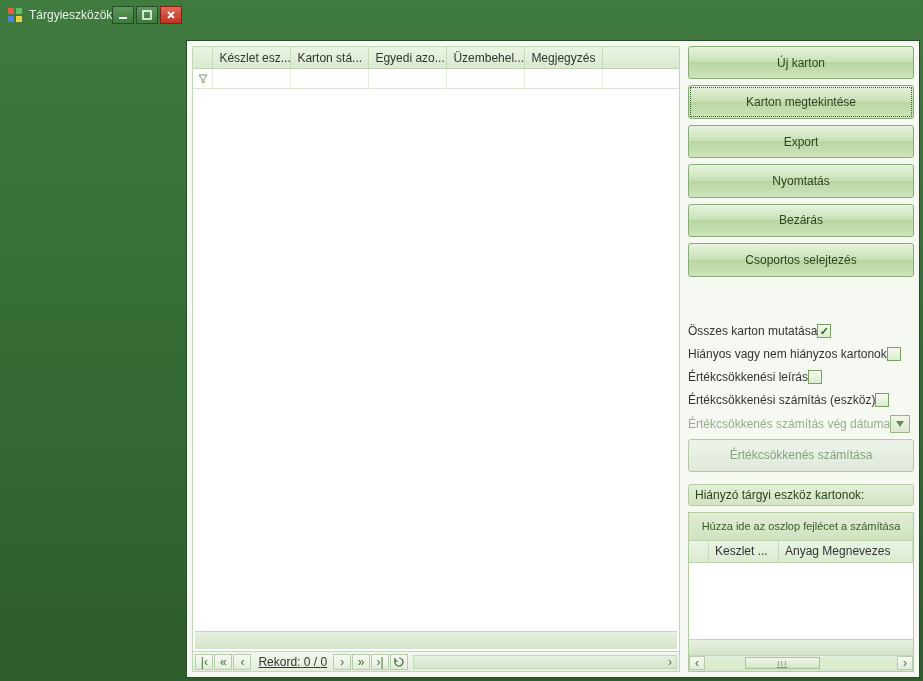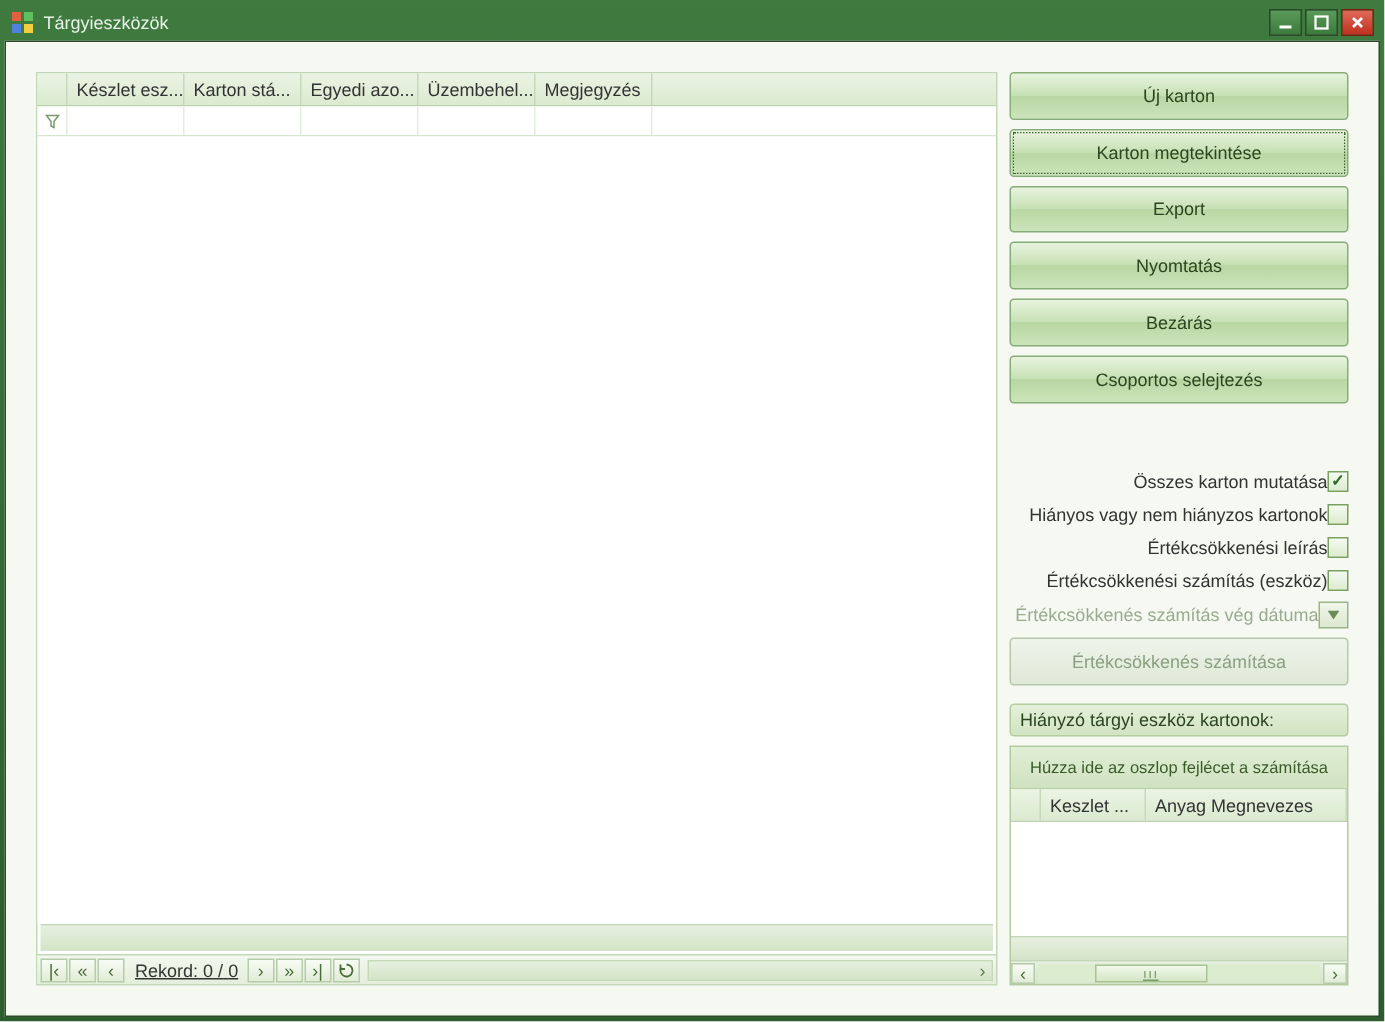--- a/index.html
+++ b/index.html
@@ -1,45 +1,45 @@
 <!DOCTYPE html>
 <html><head>
 <meta charset="utf-8">
 <style>
   * { box-sizing: border-box; font-family: "Segoe UI", Tahoma, sans-serif; font-size: 12px; }
   body { margin:0; padding:0; background:#fff; }
-  .window { width:923px; height:681px; background:linear-gradient(#3f7a3f,#2d5c2d); padding:3px; display:flex; flex-direction:column; }
+  .window { width:923px; height:681px; background:linear-gradient(#3f7a3f,#2d5c2d); padding:3px; display:flex; }
   .titlebar { height:24px; display:flex; align-items:center; padding:0 4px; color:#fff; }
   .titlebar .app-icon { width:16px; height:16px; margin-right:6px; display:inline-block; }
   .titlebar .title { flex:1; font-weight:normal; font-size:12px; color:#e8f2e8; }
   .winbtns { display:flex; gap:2px; }
   .winbtn { width:22px; height:18px; background:linear-gradient(#5a9a5a,#3d7a3d); border:1px solid #2a4a2a; display:flex; align-items:center; justify-content:center; color:#e6f0e6; cursor:pointer; }
   .winbtn.close { background:linear-gradient(#e06a5a,#c03020); border-color:#802010; }
-  .client { flex:1; background:#f5f9f2; border:1px solid #2a4a2a; display:flex; padding:20px; gap:8px; overflow:hidden; }
+  .client { flex:1; background:#f5f9f2; border:1px solid #2a4a2a; display:flex; padding:5px; gap:8px; overflow:hidden;margin-top:37px; }
   .left { flex:1; display:flex; flex-direction:column; border:1px solid #c2d6b8; background:#fdfefd; position:relative; }
   .grid-head { display:flex; background:linear-gradient(#eaf4e3,#dbead0); border-bottom:1px solid #bcd2b0; height:22px; }
   .grid-head .hcell { border-right:1px solid #c6dabb; display:flex; align-items:center; padding:0 6px; color:#333; overflow:hidden; white-space:nowrap; }
   .grid-head .hcell.sel { width:20px; padding:0; justify-content:center; }
   .grid-filter { display:flex; height:20px; background:#fff; border-bottom:1px solid #d8e6ce; }
   .grid-filter .fcell { border-right:1px solid #e4eede; }
   .grid-filter .fcell.sel { width:20px; display:flex; align-items:center; justify-content:center; color:#7a9a6a; }
   .grid-body { flex:1; background:#fff; }
   .hscroll { height:18px; background:linear-gradient(#e6f0df,#d4e4c8); border-top:1px solid #c2d6b8; margin:0 2px 2px; }
   .pager { height:20px; display:flex; align-items:center; gap:0; border-top:1px solid #c2d6b8; background:linear-gradient(#f2f8ee,#e4eedb); padding:0 2px; }
   .pbtn { width:18px; height:16px; border:1px solid #b6ccab; background:linear-gradient(#f8fcf5,#e0ecd6); display:flex; align-items:center; justify-content:center; color:#4a6a3a; cursor:pointer; margin-right:1px; }
   .pager .rec { margin:0 6px; color:#333;text-decoration:underline; }
   .pager .hscroll2 { flex:1; height:14px; background:linear-gradient(#e6f0df,#d4e4c8); border:1px solid #c6dabb; margin-left:4px; display:flex; align-items:center; }
   .pager .hscroll2::after { content:"›"; margin-left:auto; padding-right:4px; color:#5a7a4a; }
 
   .right { width:226px; display:flex; flex-direction:column; gap:6px; }
   .btn { height:39px; background:linear-gradient(#e8f4de,#c6e0b4 49%,#b8d6a2 50%,#cce4ba); border:1px solid #88ac78; border-radius:3px; display:flex; align-items:center; justify-content:center; color:#2c4420; cursor:pointer; }
   .btn.focused { outline:1px dotted #406030; outline-offset:-3px; }
   .btn.disabled { color:#8aa080; background:linear-gradient(#eef4ea,#dfe8d8); border-color:#b6c8aa; cursor:default; }
   .spacer { height:40px; }
-  .checkrow { display:flex; align-items:center; justify-content:flex-end; height:20px; color:#333; }
+  .checkrow { display:flex; align-items:center; justify-content:flex-start; height:20px; color:#333; }
   .checkrow.disabled { color:#9aab90; }
   .cbox { width:14px; height:14px; border:1px solid #7aa060; background:linear-gradient(#f4faf0,#dceccf); display:flex; align-items:center; justify-content:center; cursor:pointer; }
   .cbox.checked::after { content:"✓"; font-size:11px; color:#2c6a20; font-weight:bold; }
   .datebox { width:20px; height:18px; border:1px solid #9ab488; background:linear-gradient(#f0f6ea,#dce8d0); display:flex; align-items:center; justify-content:center; color:#5a7a4a; cursor:pointer; }
   .grouptitle { background:linear-gradient(#e4f0da,#d2e4c2); border:1px solid #b2cca0; border-radius:3px; padding:3px 6px; color:#2c4420; margin-top:6px; }
   .subgrid { flex:1; border:1px solid #b2cca0; background:#fdfefd; display:flex; flex-direction:column; overflow:hidden; min-height:160px; }
   .subgrid .grouparea { height:28px; background:linear-gradient(#e0eed4,#d0e2c0); border-bottom:1px solid #b8d0a8; display:flex; align-items:center; justify-content:center; color:#3a5a2a; font-size:11px; padding:0 4px; white-space:nowrap; overflow:hidden; }
   .subgrid .shead { display:flex; height:22px; background:linear-gradient(#eaf4e3,#dbead0); border-bottom:1px solid #bcd2b0; }
   .subgrid .shead .sh { border-right:1px solid #c6dabb; display:flex; align-items:center; padding:0 6px; color:#333; overflow:hidden; white-space:nowrap; }
   .subgrid .shead .sh.sel { width:20px; padding:0; }

